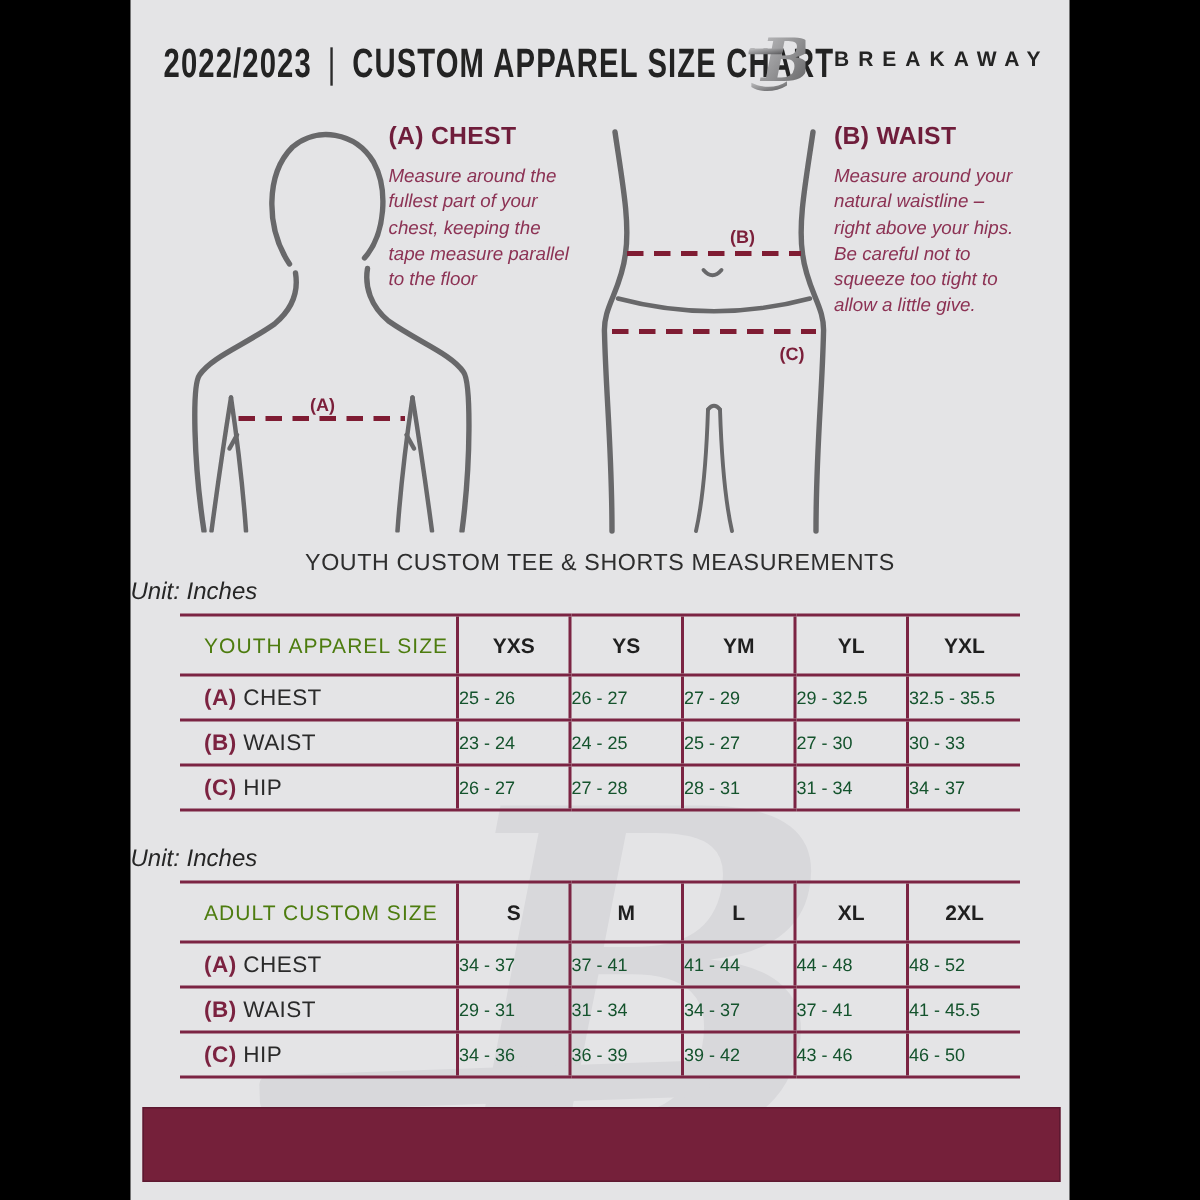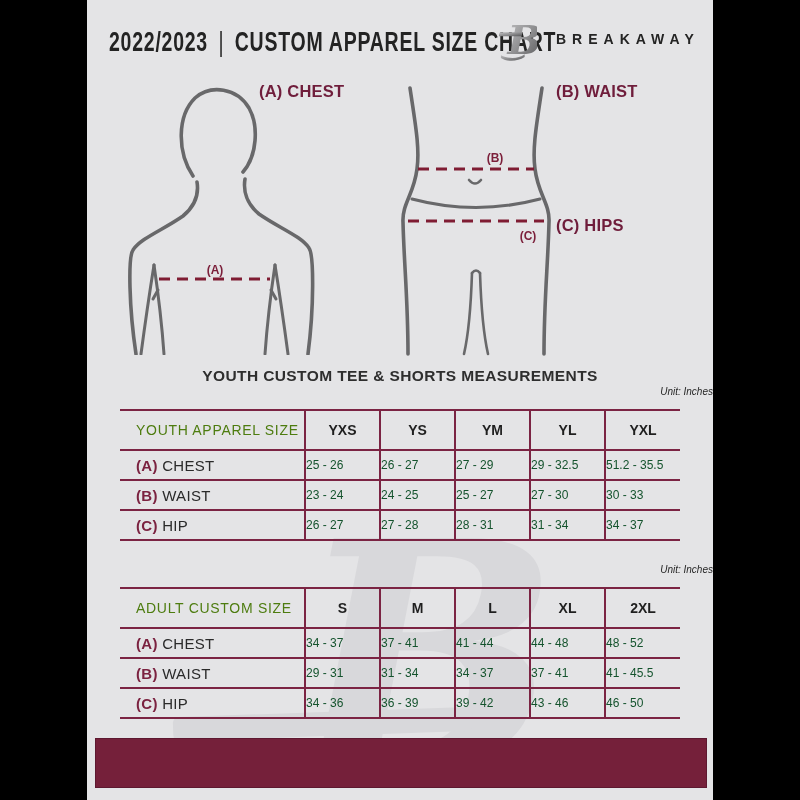--- a/index.html
+++ b/index.html
@@ -39,25 +39,25 @@
   #waist-block { left:469px; top:82px;  width:150px; }
   #hips-block  { left:469px; top:216px; width:152px; }
 
   .figure { position:absolute; z-index:1; }
   #figure-upper { left:40px;  top:78px; }
   #figure-lower { left:305px; top:82px; }
 
   
   .tbl-title {
     position:absolute; left:0; width:100%; text-align:center; z-index:1;
-    font-weight:700; font-size:15.5px; letter-spacing:0.4px; color:#2e2e2e;
+    font-weight:400; font-size:15.5px; letter-spacing:0.4px; color:#2e2e2e;
   }
   .tbl-unit {
-    position:absolute; left:0; width:100%; text-align:right; z-index:1;
-    font-style:italic; font-size:10px; color:#262626;
+    position:absolute; left:0; width:100%; text-align:left; z-index:1;
+    font-style:italic; font-size:16px; color:#262626;
   }
   #youth-title { top:367px; } #youth-unit { top:386px; }
   #adult-title { top:545px; } #adult-unit { top:564px; }
 
   
   table.size-table {
     position:absolute; left:33px; width:560px; z-index:1;
     border-collapse:collapse; table-layout:fixed; background:transparent;
   }
   #youth-table { top:409px; }
@@ -160,26 +160,36 @@
       </g>
     </g>
     <path d="M 26,87 L 142,87" stroke="#7f1c33" stroke-width="3.2" stroke-dasharray="11 7" fill="none"></path>
     <text x="103" y="80" text-anchor="middle" font-family="'Liberation Sans',sans-serif" font-weight="bold" font-size="12" fill="#7b1f3a">(B)</text>
     <path d="M 16,139 L 152,139" stroke="#7f1c33" stroke-width="3.2" stroke-dasharray="11 7" fill="none"></path>
     <text x="136" y="158" text-anchor="middle" font-family="'Liberation Sans',sans-serif" font-weight="bold" font-size="12" fill="#7b1f3a">(C)</text>
   </svg>
 
   <div class="instr" id="chest-block">
     <h3>(A) CHEST</h3>
+    <p>Measure around the
+fullest part of your
+chest, keeping the
+tape measure parallel
+to the floor</p>
   </div>
   <div class="instr" id="waist-block">
     <h3>(B) WAIST</h3>
+    <p>Measure around your
+natural waistline –
+right above your hips.
+Be careful not to
+squeeze too tight to
+allow a little give.</p>
   </div>
   <div class="instr" id="hips-block">
-    <h3>(C) HIPS</h3>
   </div>
 
   <div class="tbl-title" id="youth-title">YOUTH CUSTOM TEE &amp; SHORTS MEASUREMENTS</div>
   <div class="tbl-unit" id="youth-unit">Unit: Inches</div>
 
   <table class="size-table" id="youth-table">
     <colgroup>
         <col class="c0">
         <col class="cn">
         <col class="cn">
@@ -197,21 +207,21 @@
         <th>YXL</th>
       </tr>
     </thead>
     <tbody>
       <tr>
         <td class="rowlabel"><span class="marker">(A)</span> <span>CHEST</span></td>
         <td>25 - 26</td>
         <td>26 - 27</td>
         <td>27 - 29</td>
         <td>29 - 32.5</td>
-        <td>51.2 - 35.5</td>
+        <td>32.5 - 35.5</td>
       </tr>
       <tr>
         <td class="rowlabel"><span class="marker">(B)</span> <span>WAIST</span></td>
         <td>23 - 24</td>
         <td>24 - 25</td>
         <td>25 - 27</td>
         <td>27 - 30</td>
         <td>30 - 33</td>
       </tr>
       <tr>

